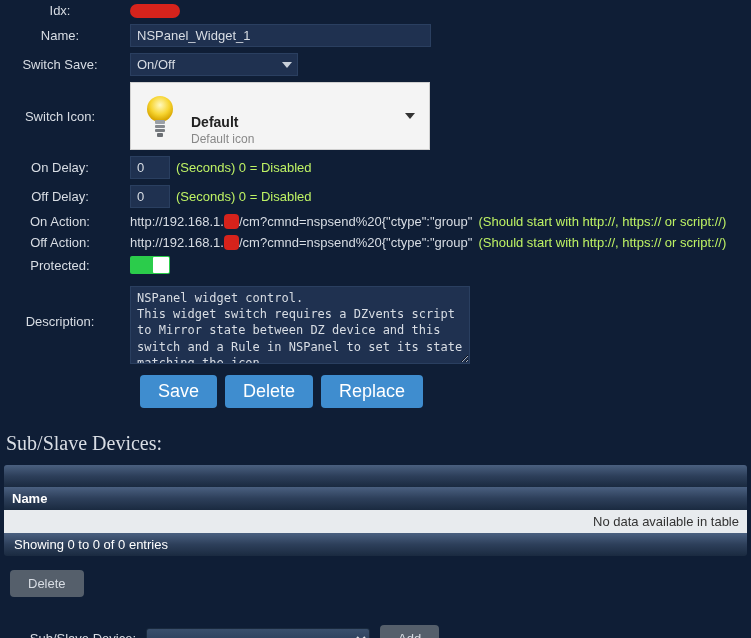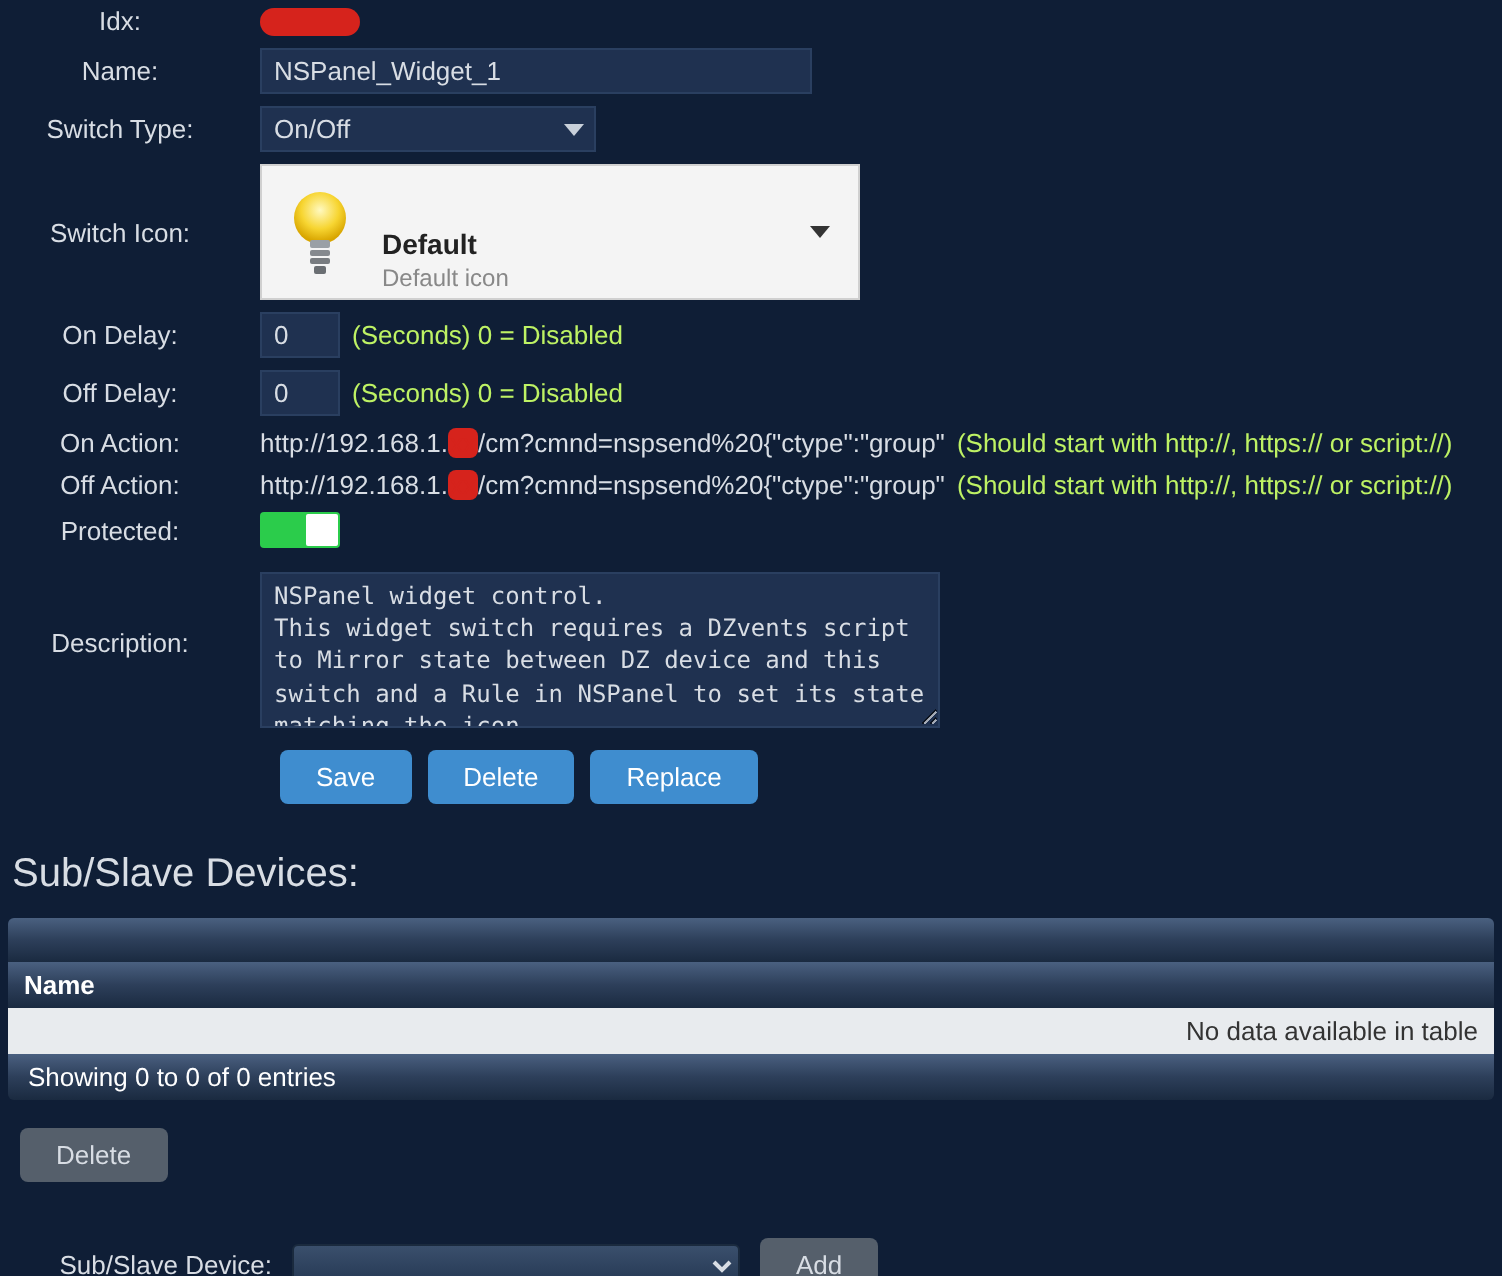--- a/index.html
+++ b/index.html
@@ -33,21 +33,21 @@
   input.text, select.sel, textarea.ta {
     background: #1f3150;
     border: 1px solid #2a3f60;
     color: #d8dde4;
     padding: 3px 6px;
     font-size: 13px;
     font-family: inherit;
     border-radius: 0;
   }
   input.text::placeholder { color: #7f8ea0; }
-  input.wide { width: 276px; }
+  input.wide { width: 301px; }
   input.short { width: 40px; }
   select.sel { appearance: none; padding-right: 24px; position: relative; }
   .select-wrap {
     position: relative;
     display: inline-block;
   }
   .select-wrap svg.caret {
     position: absolute; right: 6px; top: 50%; transform: translateY(-50%);
     pointer-events: none;
   }
@@ -99,40 +99,41 @@
     font-size: 12px;
     line-height: 1.35;
     resize: both;
   }
 
   .btn {
     background: #3f8dcf;
     color: #fff;
     border: none;
     padding: 6px 18px;
-    font-size: 13px;
+    font-size: 18px;
     border-radius: 4px;
     cursor: pointer;
   }
   .btn-grey {
     background: #555f6b;
     color: #d8dde4;
     border: none;
     padding: 6px 18px;
     font-size: 13px;
     border-radius: 4px;
     cursor: pointer;
   }
   .button-row { display:flex; gap:8px; margin-left:140px; margin-top:8px; }
 
   .section-heading {
     font-size: 20px;
     color: #d8dde4;
     margin: 24px 0 10px 6px;
     font-weight: normal;
+    font-family: Liberation Serif, serif;
   }
 
   .dt-wrapper { margin: 0 4px; }
   .dt-gradient {
     height: 22px;
     background: linear-gradient(to bottom, #4a6080 0%, #2d3f5a 50%, #1a2a40 100%);
     border-top-left-radius: 3px;
     border-top-right-radius: 3px;
   }
   table.dt {
@@ -195,21 +196,21 @@
   </div>
 
   <div class="form-row">
     <div class="form-label">Name:</div>
     <div class="form-input-cell">
       <input type="text" class="text wide" value="NSPanel_Widget_1" style="">
     </div>
   </div>
 
   <div class="form-row">
-    <div class="form-label">Switch Type:</div>
+    <div class="form-label">Switch Save:</div>
     <div class="form-input-cell">
       <div class="select-wrap">
         <select class="sel" style="width:168px">
           <option>On/Off</option>
         </select>
         <svg class="caret" width="10" height="6">
             <path d="M0 0 L5 6 L10 0 Z" fill="#c8d0da"></path>
           </svg>
       </div>
     </div>

